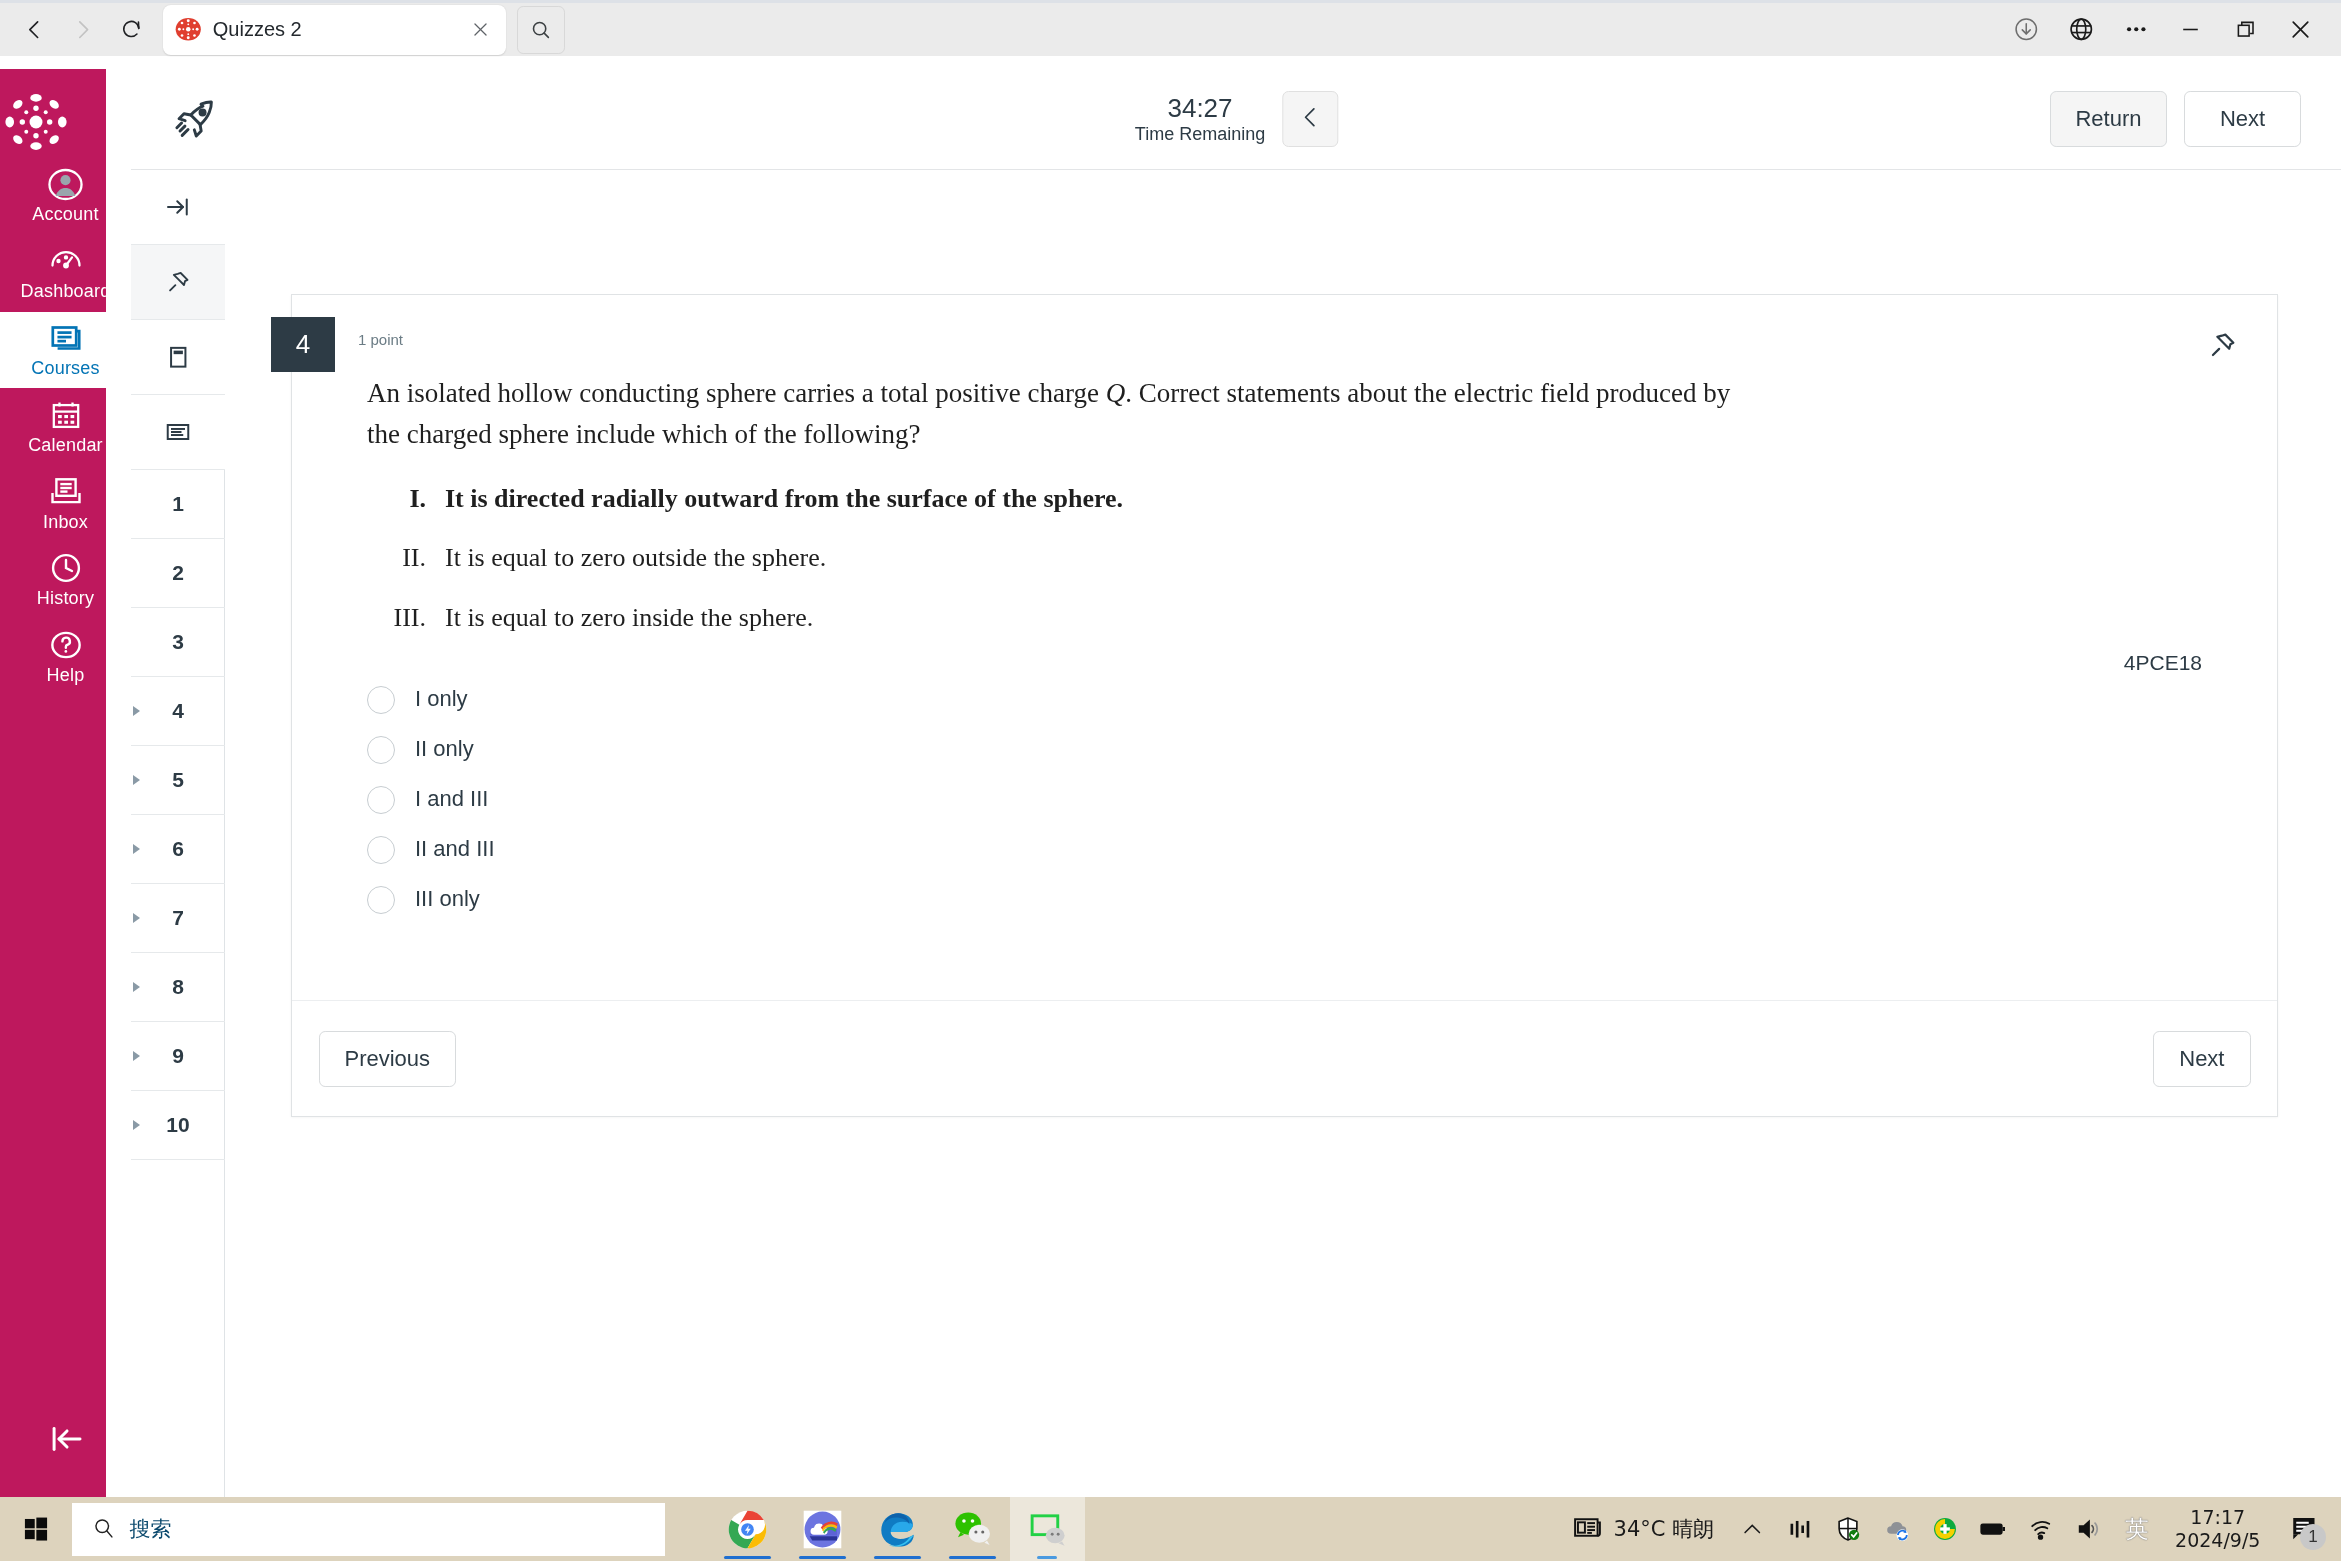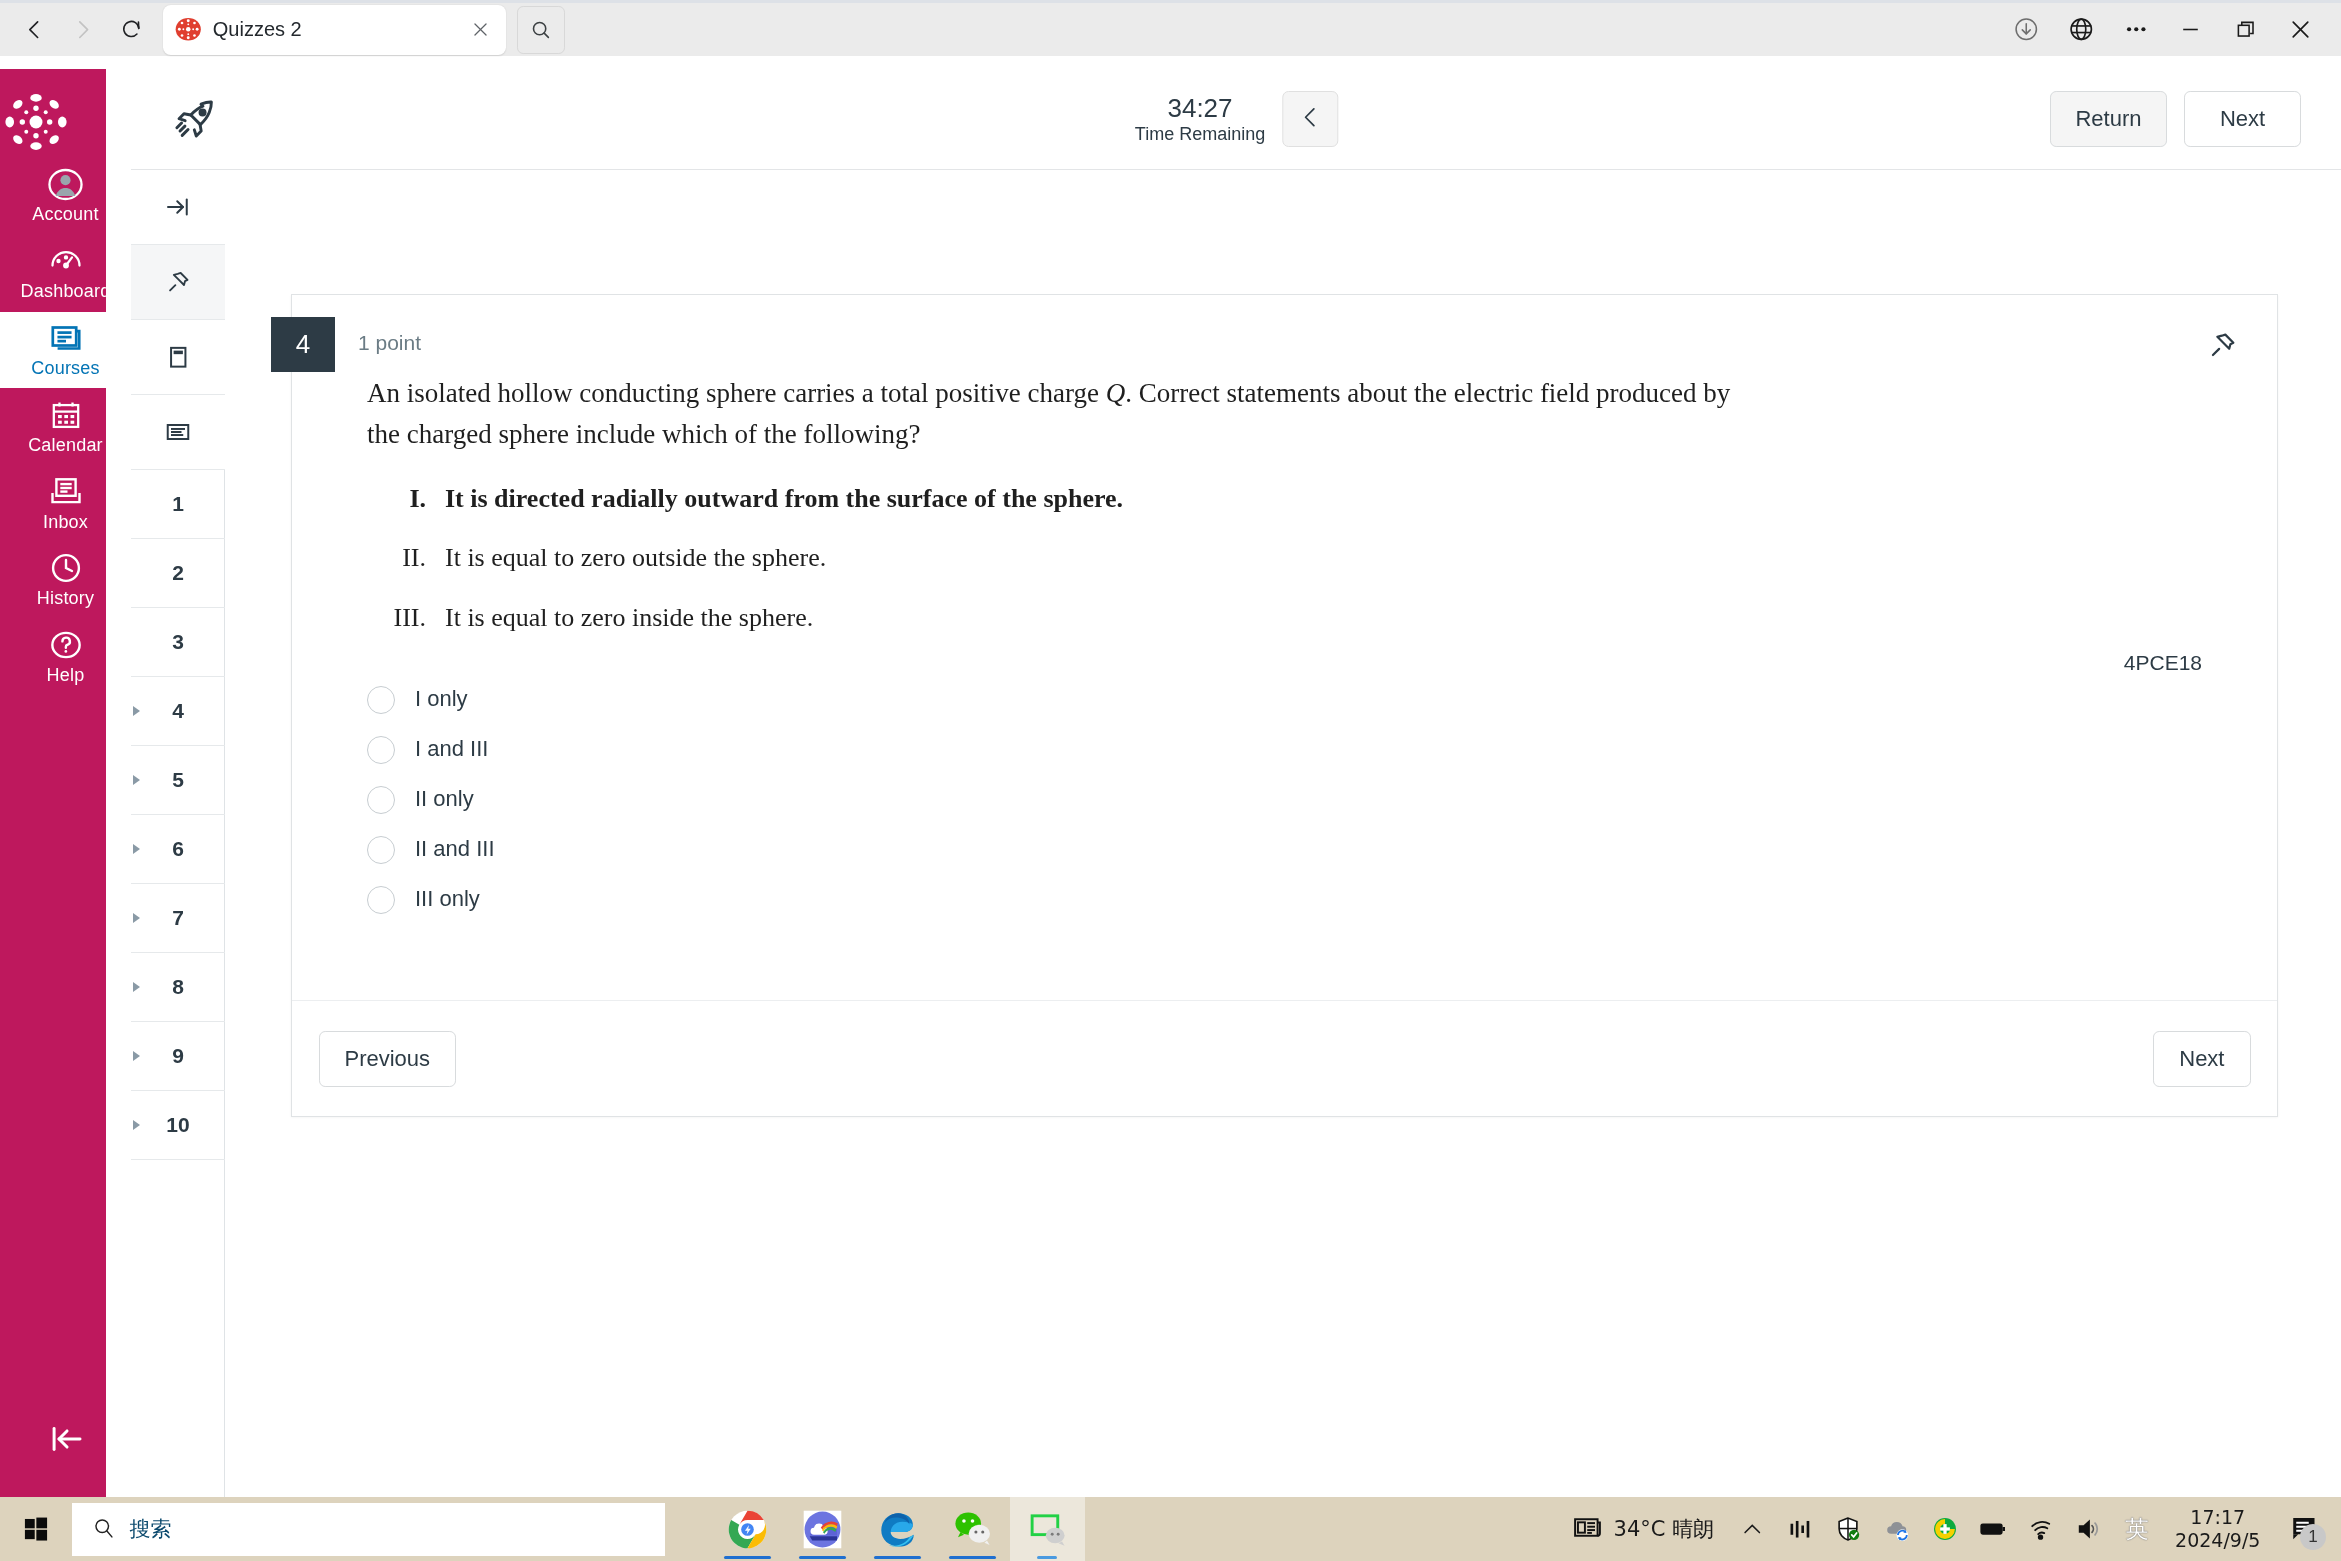--- a/index.html
+++ b/index.html
@@ -125,21 +125,21 @@
   #question-card {
     position: absolute; left: 66px; top: 124px; width: 1987px; height: 823px;
     background: #ffffff; border: 0.8px solid #e0e3e5; box-shadow: 0 0.8px 2.3px rgba(0,0,0,0.05);
   }
   #q-badge-row { position: relative; height: 67px; }
   #q-number-badge {
     position: absolute; left: -21px; top: 22px; width: 64px; height: 55px;
     background: #2D3B45; color: #ffffff; font-size: 26px;
     display: flex; align-items: center; justify-content: center;
   }
-  #q-points { position: absolute; left: 66px; top: 36px; font-size: 21px; color: #6b7c85; }
+  #q-points { position: absolute; left: 66px; top: 36px; font-size: 15px; color: #6b7c85; }
   #q-pin {
     position: absolute; right: 34px; top: 30px; width: 41px; height: 41px;
     display: flex; align-items: center; justify-content: center; cursor: pointer;
   }
   #q-body { padding: 0 75px 0 75px; }
   .q-serif {
     font-family: "Liberation Serif", serif; color: #1f1f1f;
   }
   #q-stem { font-size: 27px; line-height: 41px; margin-top: 11px; width: 1397px; }
   #q-stem .italic-q { font-style: italic; }
@@ -579,25 +579,25 @@
 
       <div id="q-code">4PCE18</div>
 
       <div id="answer-list">
           <div class="answer-row">
             <span class="radio"></span>
             <span class="answer-text">I only</span>
           </div>
           <div class="answer-row">
             <span class="radio"></span>
-            <span class="answer-text">I and III</span>
+            <span class="answer-text">II only</span>
           </div>
           <div class="answer-row">
             <span class="radio"></span>
-            <span class="answer-text">II only</span>
+            <span class="answer-text">I and III</span>
           </div>
           <div class="answer-row">
             <span class="radio"></span>
             <span class="answer-text">II and III</span>
           </div>
           <div class="answer-row">
             <span class="radio"></span>
             <span class="answer-text">III only</span>
           </div>
         </div>

